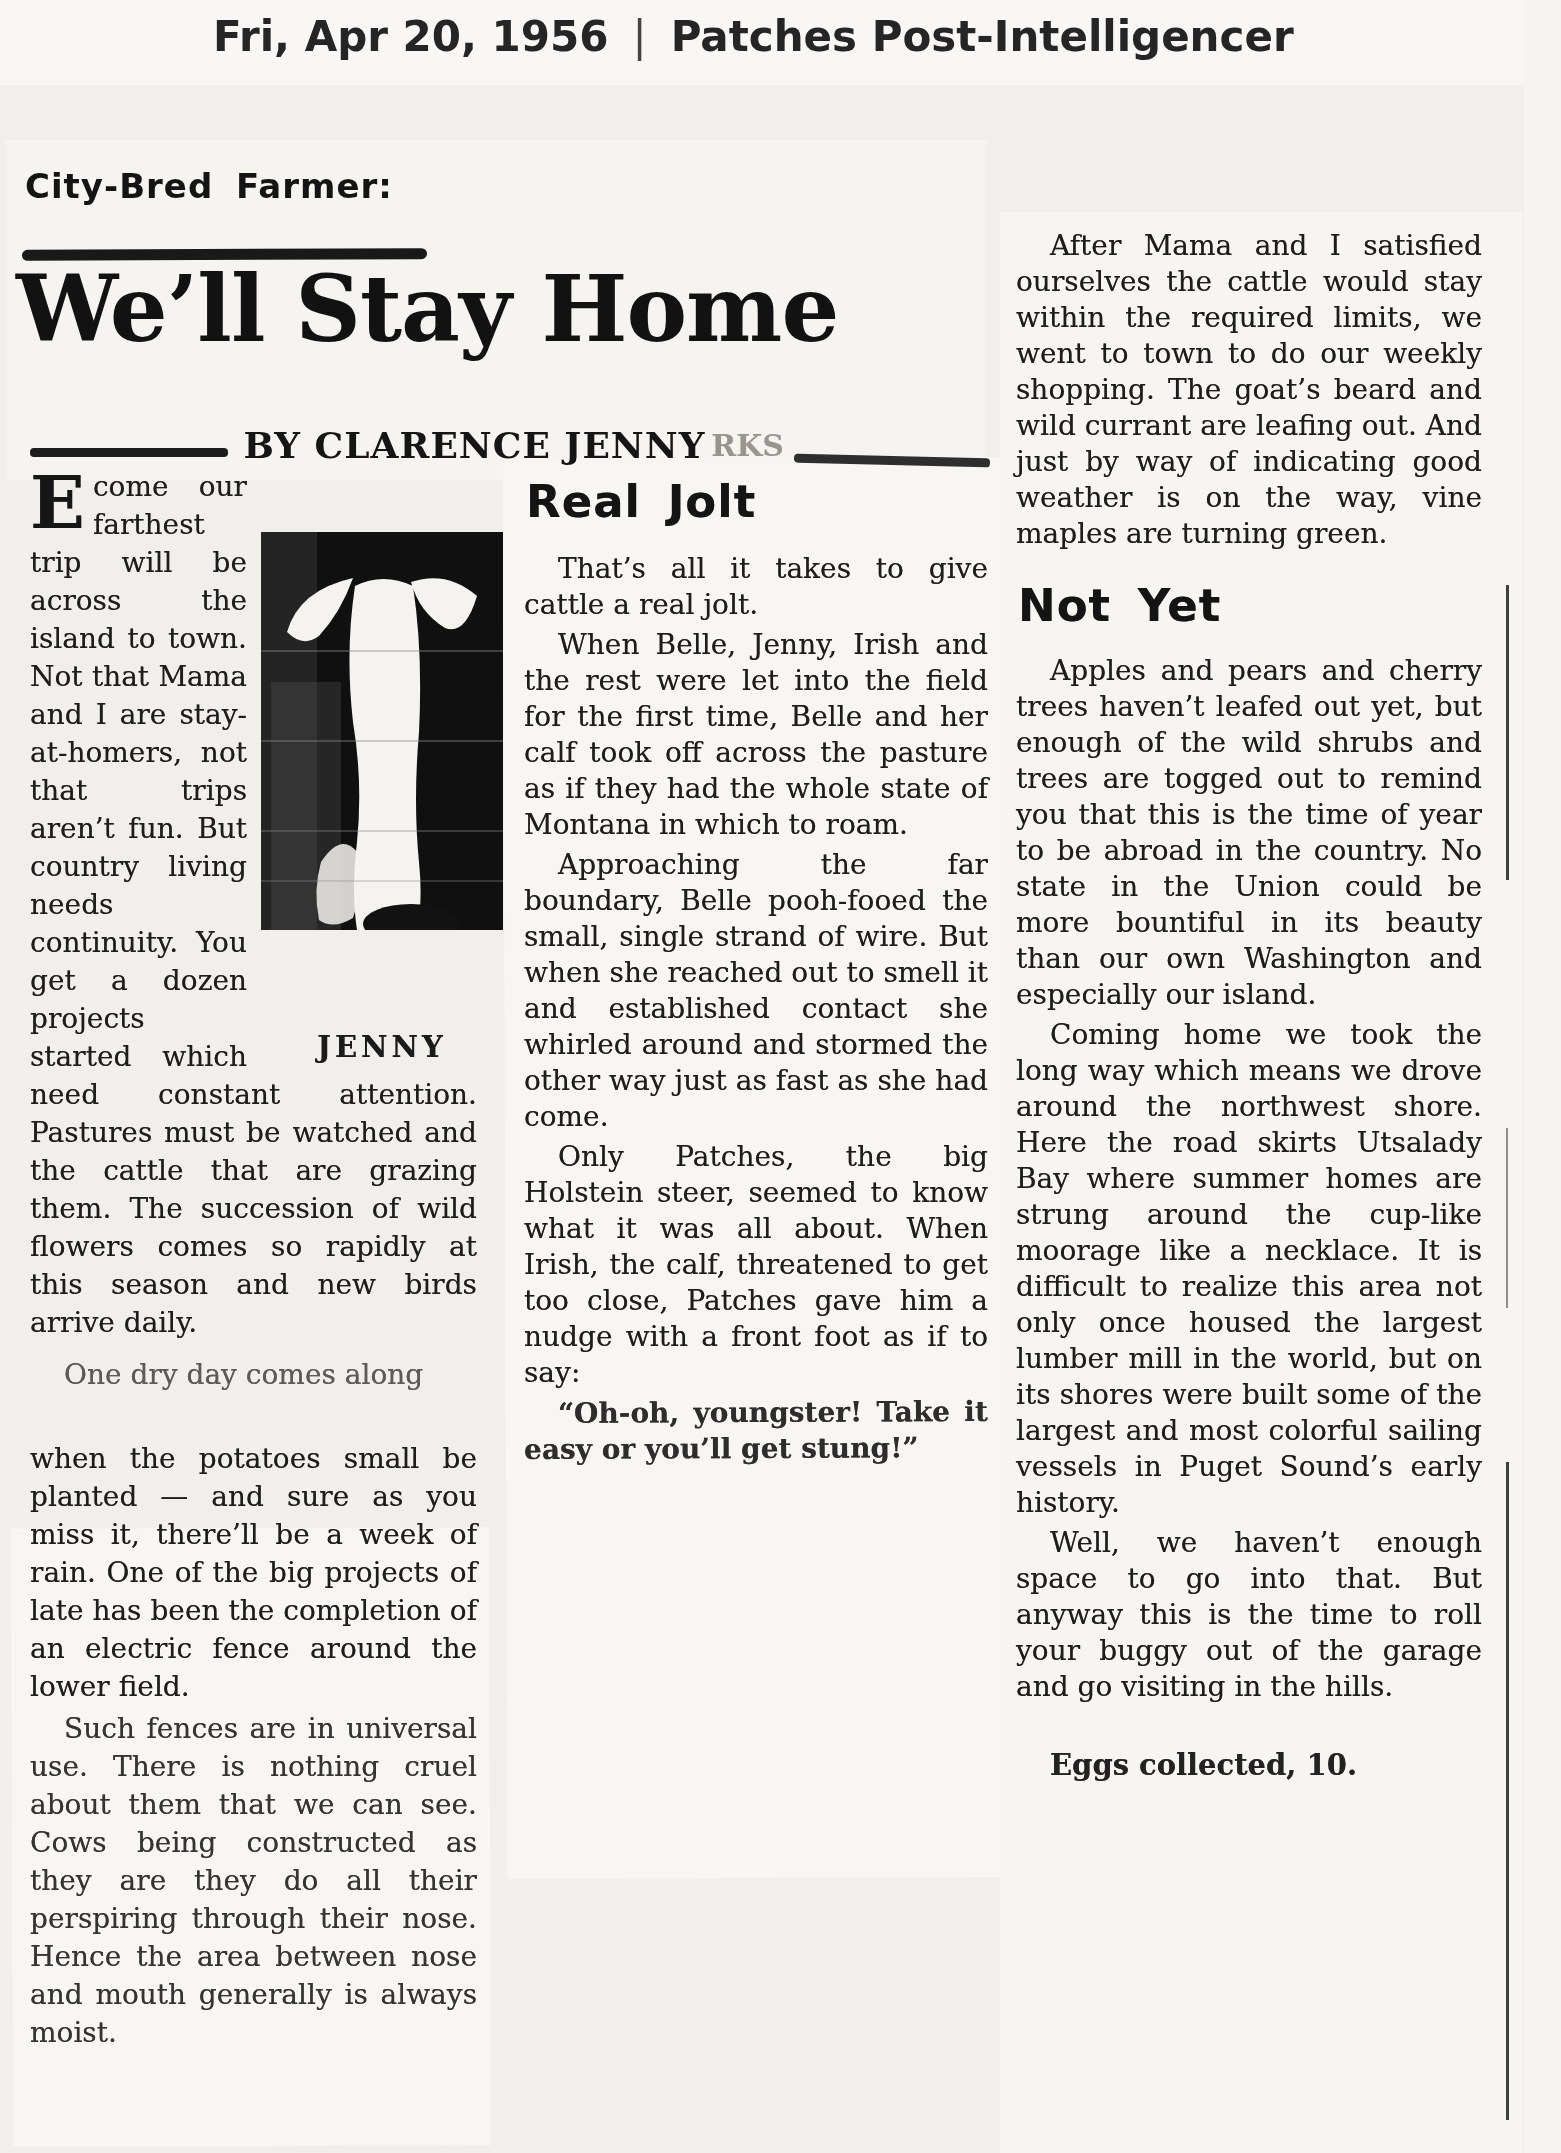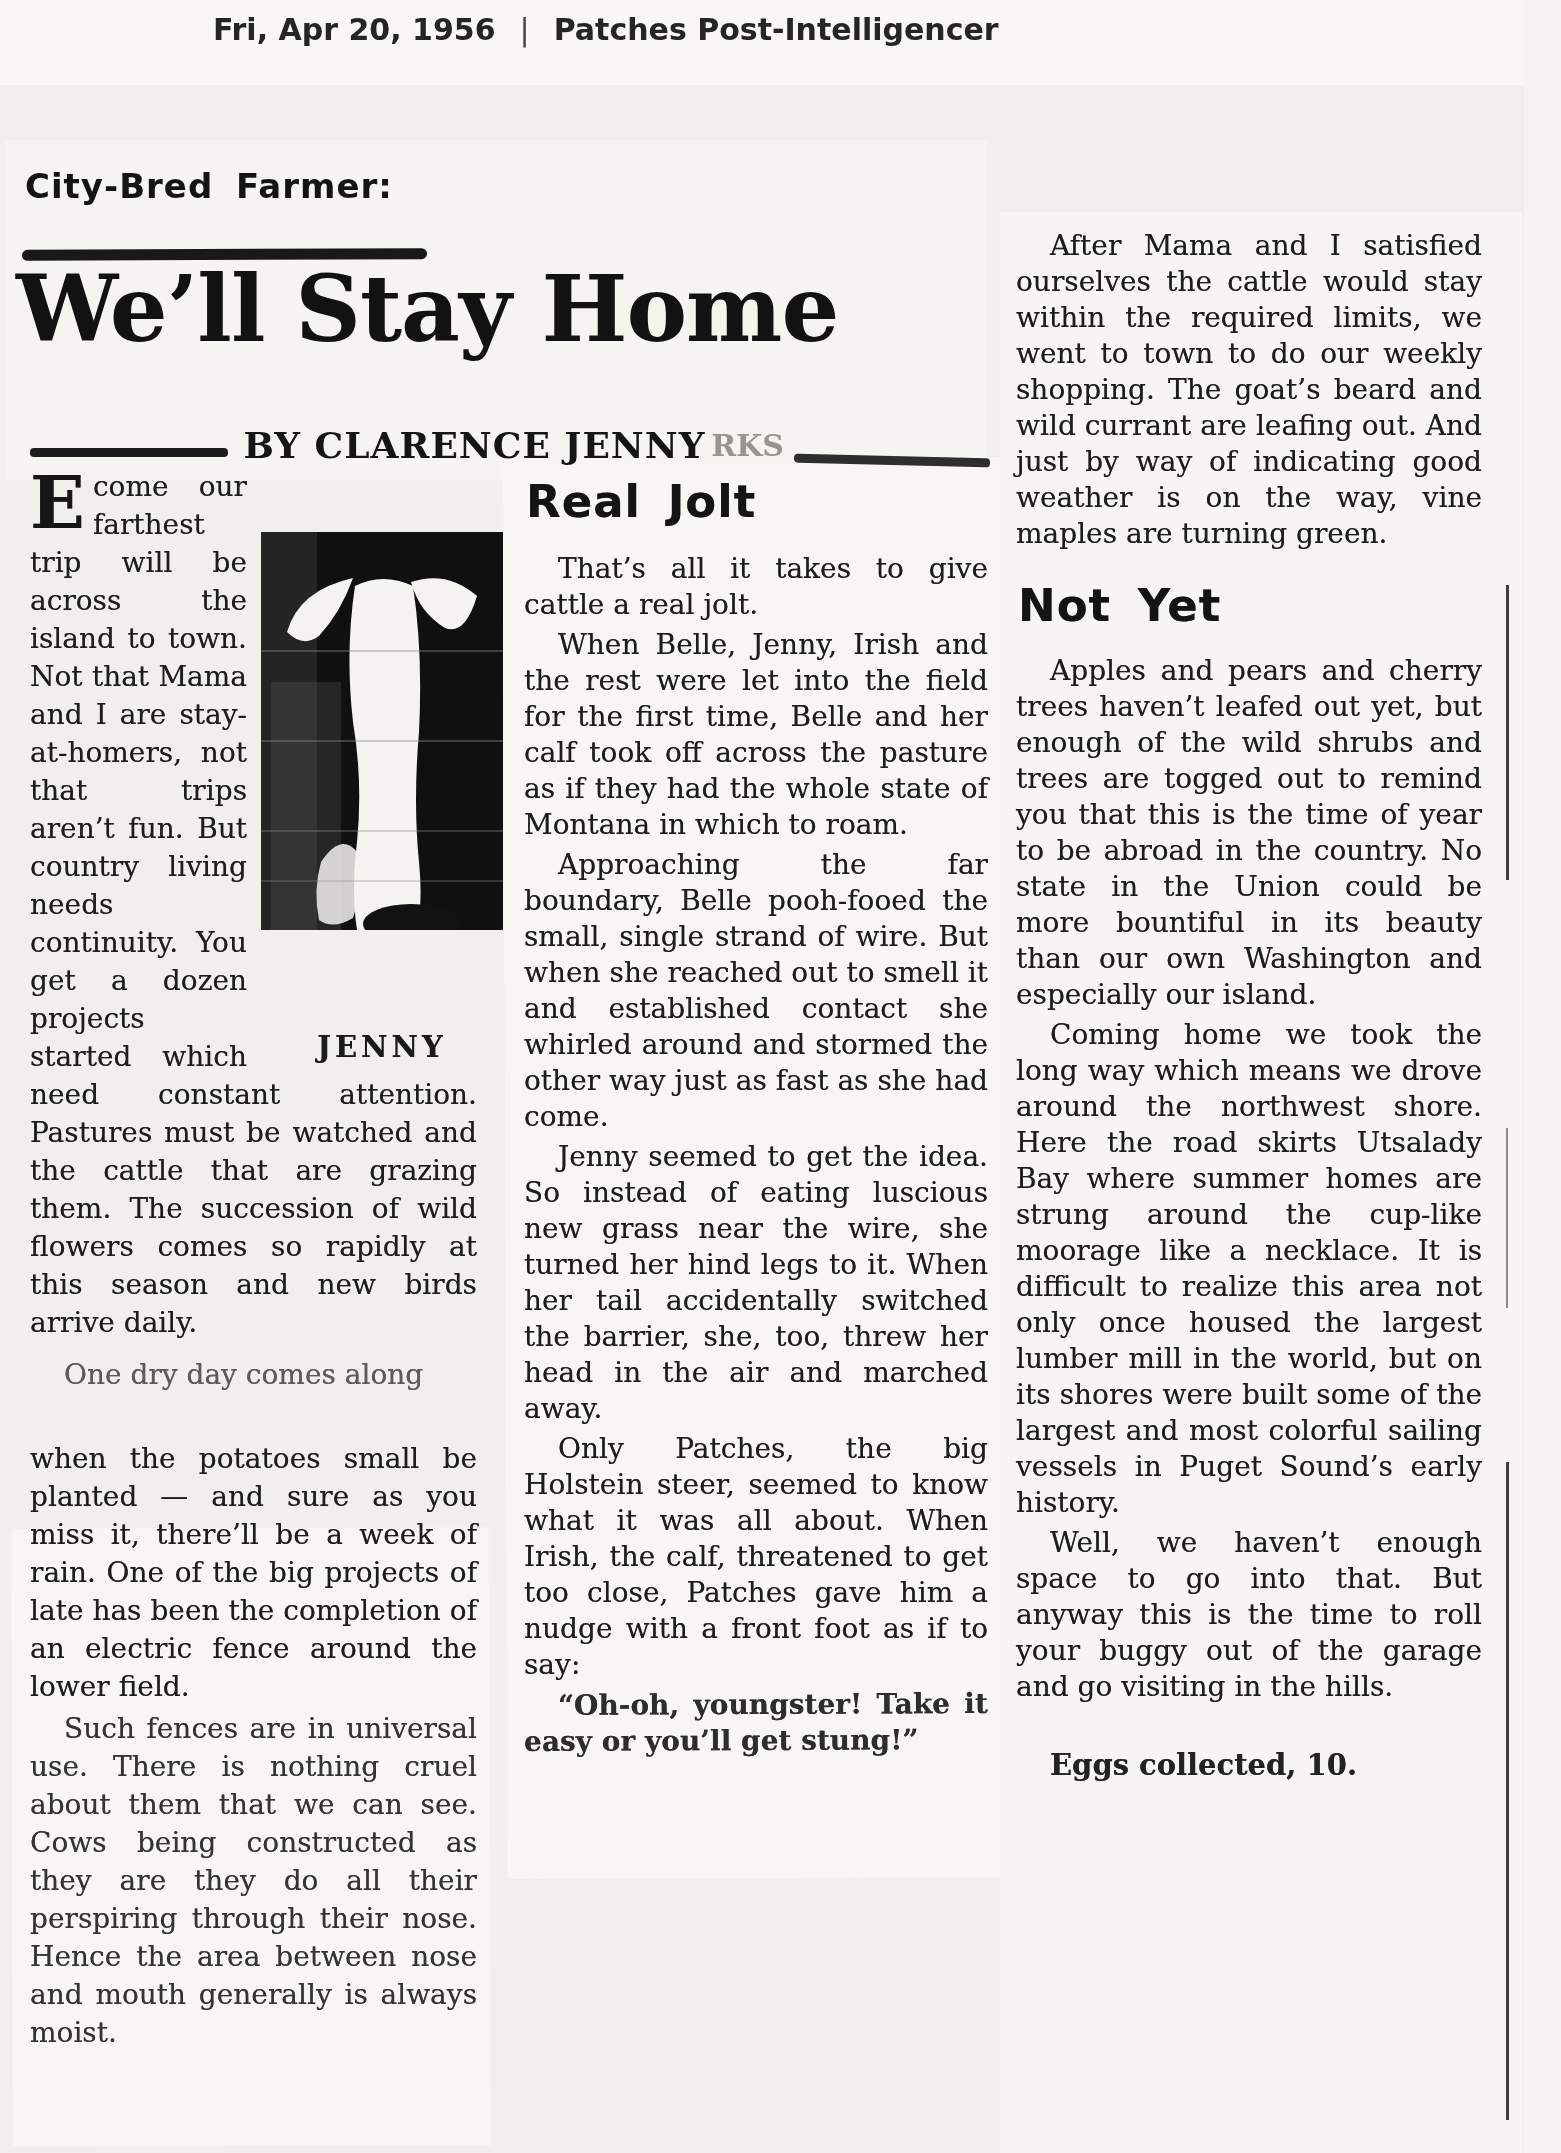--- a/index.html
+++ b/index.html
@@ -25,21 +25,21 @@
   .vrule { position:absolute; z-index:2; }
   #vrule-1 { left:1506px; top:585px;  width:3px; height:295px; background:#3f3f3f; }
   #vrule-2 { left:1506px; top:1128px; width:2px; height:180px; background:#8f8d8a; }
   #vrule-3 { left:1506px; top:1462px; width:3px; height:658px; background:#3f3f3f; }
 
   
   #site-header {
     position:absolute; z-index:1; left:213px; top:12px;
     display:flex; align-items:baseline; gap:24px;
     font-family:"DejaVu Sans", sans-serif;
-    font-size:30px; font-weight:600; color:#252525;
+    font-size:42px; font-weight:600; color:#252525;
   }
   #site-header .pipe { font-weight:400; color:#444; }
 
   
   #kicker {
     position:absolute; z-index:1; left:25px; top:166px;
     font-family:"DejaVu Sans", sans-serif;
     font-weight:800; font-size:34px; letter-spacing:1px; word-spacing:10px;
     color:#141414;
   }
@@ -167,21 +167,20 @@
     <p class="para" id="col1-p2a">One dry day comes along</p>
     <p class="para no-indent" id="col1-p2b">when the potatoes small be planted — and sure as you miss it, there’ll be a week of rain. One of the big projects of late has been the completion of an electric fence around the lower field.</p>
     <p class="para" id="col1-p3">Such fences are in universal use. There is nothing cruel about them that we can see. Cows being constructed as they are they do all their perspiring through their nose. Hence the area between nose and mouth generally is always moist.</p>
   </div>
 
   <div class="col" id="col2">
     <div class="col-headline">Real Jolt</div>
     <p class="para">That’s all it takes to give cattle a real jolt.</p>
     <p class="para">When Belle, Jenny, Irish and the rest were let into the field for the first time, Belle and her calf took off across the pasture as if they had the whole state of Montana in which to roam.</p>
     <p class="para">Approaching the far boundary, Belle pooh-fooed the small, single strand of wire. But when she reached out to smell it and established contact she whirled around and stormed the other way just as fast as she had come.</p>
-    <p class="para">Jenny seemed to get the idea. So instead of eating luscious new grass near the wire, she turned her hind legs to it. When her tail accidentally switched the barrier, she, too, threw her head in the air and marched away.</p>
     <p class="para">Only Patches, the big Holstein steer, seemed to know what it was all about. When Irish, the calf, threatened to get too close, Patches gave him a nudge with a front foot as if to say:</p>
     <p class="para" id="col2-quote">“Oh-oh, youngster!  Take it easy or you’ll get stung!”</p>
   </div>
 
   <div class="col" id="col3">
     <p class="para">After Mama and I satisfied ourselves the cattle would stay within the required limits, we went to town to do our weekly shopping. The goat’s beard and wild currant are leafing out. And just by way of indicating good weather is on the way, vine maples are turning green.</p>
     <div class="col-headline">Not Yet</div>
     <p class="para">Apples and pears and cherry trees haven’t leafed out yet, but enough of the wild shrubs and trees are togged out to remind you that this is the time of year to be abroad in the country. No state in the Union could be more bountiful in its beauty than our own Washington and especially our island.</p>
     <p class="para">Coming home we took the long way which means we drove around the northwest shore. Here the road skirts Utsalady Bay where summer homes are strung around the cup-like moorage like a necklace. It is difficult to realize this area not only once housed the largest lumber mill in the world, but on its shores were built some of the largest and most colorful sailing vessels in Puget Sound’s early history.</p>
     <p class="para">Well, we haven’t enough space to go into that. But anyway this is the time to roll your buggy out of the garage and go visiting in the hills.</p>

